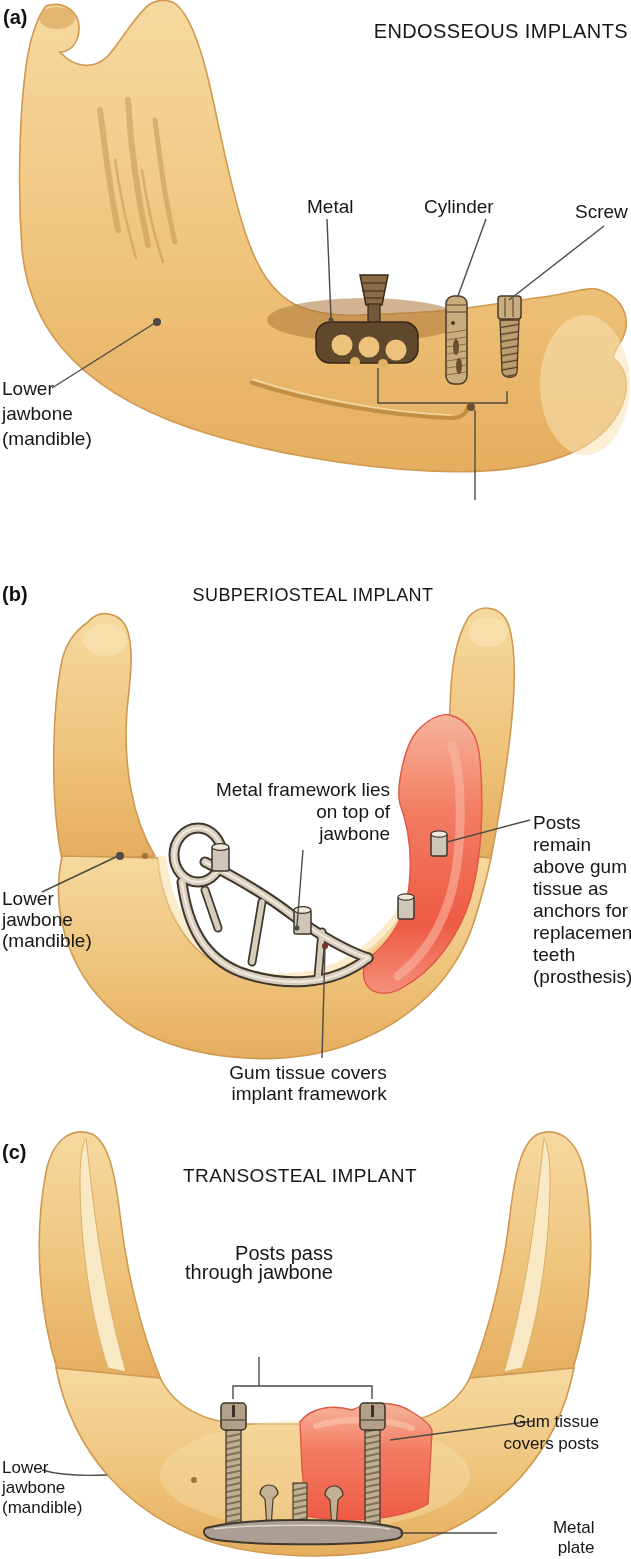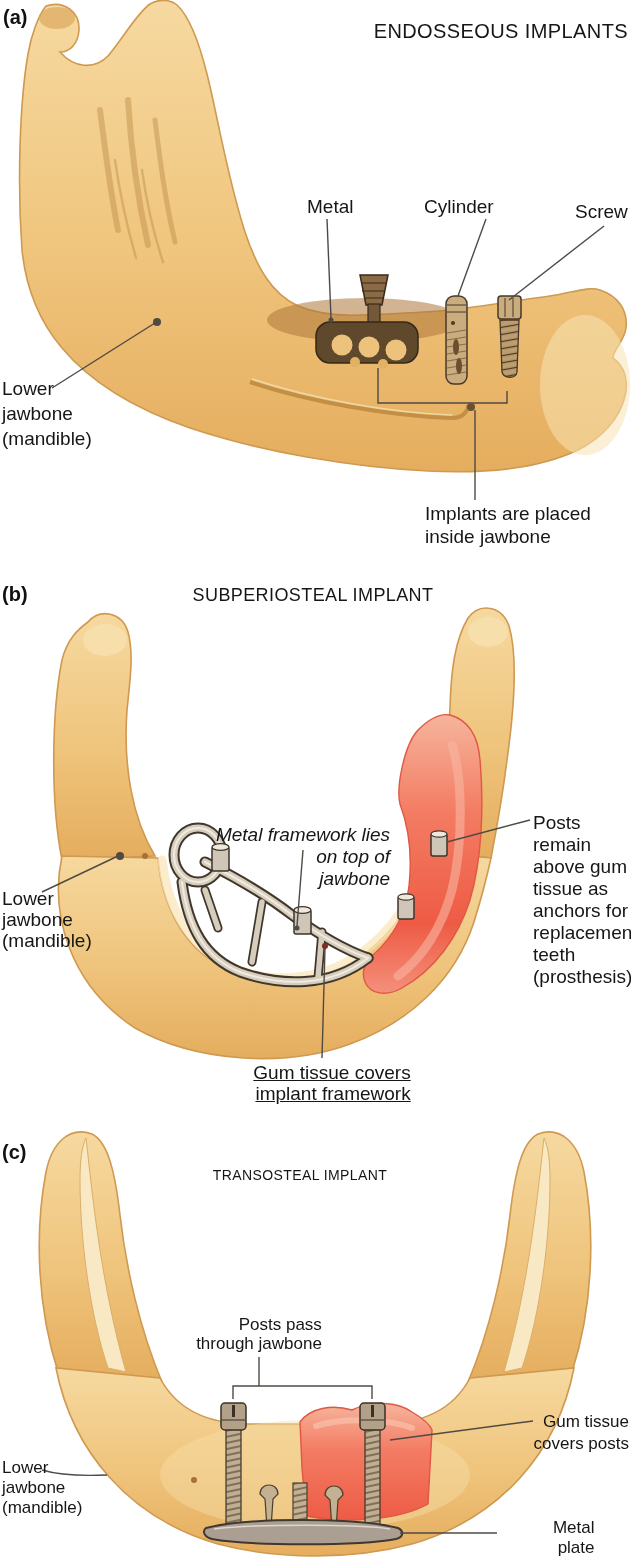--- a/index.html
+++ b/index.html
@@ -270,46 +270,44 @@
   </svg>
 
   <div class="marker" style="left:3px;top:6px;">(a)</div>
   <div class="title" style="right:3px;top:20px;font-size:20px;">ENDOSSEOUS IMPLANTS</div>
   <div class="label" style="left:307px;top:195px;">Metal</div>
   <div class="label" style="left:424px;top:195px;">Cylinder</div>
   <div class="label" style="left:575px;top:200px;">Screw</div>
   <div class="label" style="left:2px;top:376px;line-height:25px;">Lower
 jawbone
 (mandible)</div>
-  <div class="label" style="left:425px;top:502px;">Implants are placed
-inside jawbone</div>
 
   <div class="marker" style="left:2px;top:583px;">(b)</div>
   <div class="title center label" style="left:313px;top:584px;font-size:18px;">SUBPERIOSTEAL IMPLANT</div>
-  <div class="label center" style="left:303px;top:824px;line-height:22px;font-style:italic;">Metal framework lies
+  <div class="label center" style="left:303px;top:779px;line-height:22px;">Metal framework lies
 on top of
 jawbone</div>
   <div class="label" style="left:533px;top:812px;line-height:22px;">Posts remain
 above gum
 tissue as
 anchors for
 replacement
 teeth
 (prosthesis)</div>
   <div class="label" style="left:2px;top:888px;line-height:21px;">Lower
 jawbone
 (mandible)</div>
-  <div class="label center" style="left:332px;top:1062px;line-height:21px;text-decoration:underline;">Gum tissue covers
+  <div class="label center" style="left:308px;top:1062px;line-height:21px;">Gum tissue covers
 implant framework</div>
 
   <div class="marker" style="left:2px;top:1141px;">(c)</div>
-  <div class="title center label" style="left:300px;top:1164px;font-size:14px;">TRANSOSTEAL IMPLANT</div>
-  <div class="label center" style="left:259px;top:1315px;font-size:17px;line-height:19px;">Posts pass
+  <div class="title center label" style="left:300px;top:1164px;font-size:19px;">TRANSOSTEAL IMPLANT</div>
+  <div class="label center" style="left:259px;top:1244px;font-size:20px;line-height:19px;">Posts pass
 through jawbone</div>
-  <div class="label rightalign" style="left:529px;top:1411px;width:100px;font-size:17px;line-height:22px;">Gum tissue
+  <div class="label rightalign" style="left:499px;top:1411px;width:100px;font-size:17px;line-height:22px;">Gum tissue
 covers posts</div>
   <div class="label" style="left:2px;top:1458px;font-size:17px;line-height:20px;">Lower
 jawbone
 (mandible)</div>
   <div class="label center" style="left:558px;top:1518px;font-size:17px;line-height:20px;">Metal plate joins
 posts together</div>
 
 </div>
 
 </body></html>

